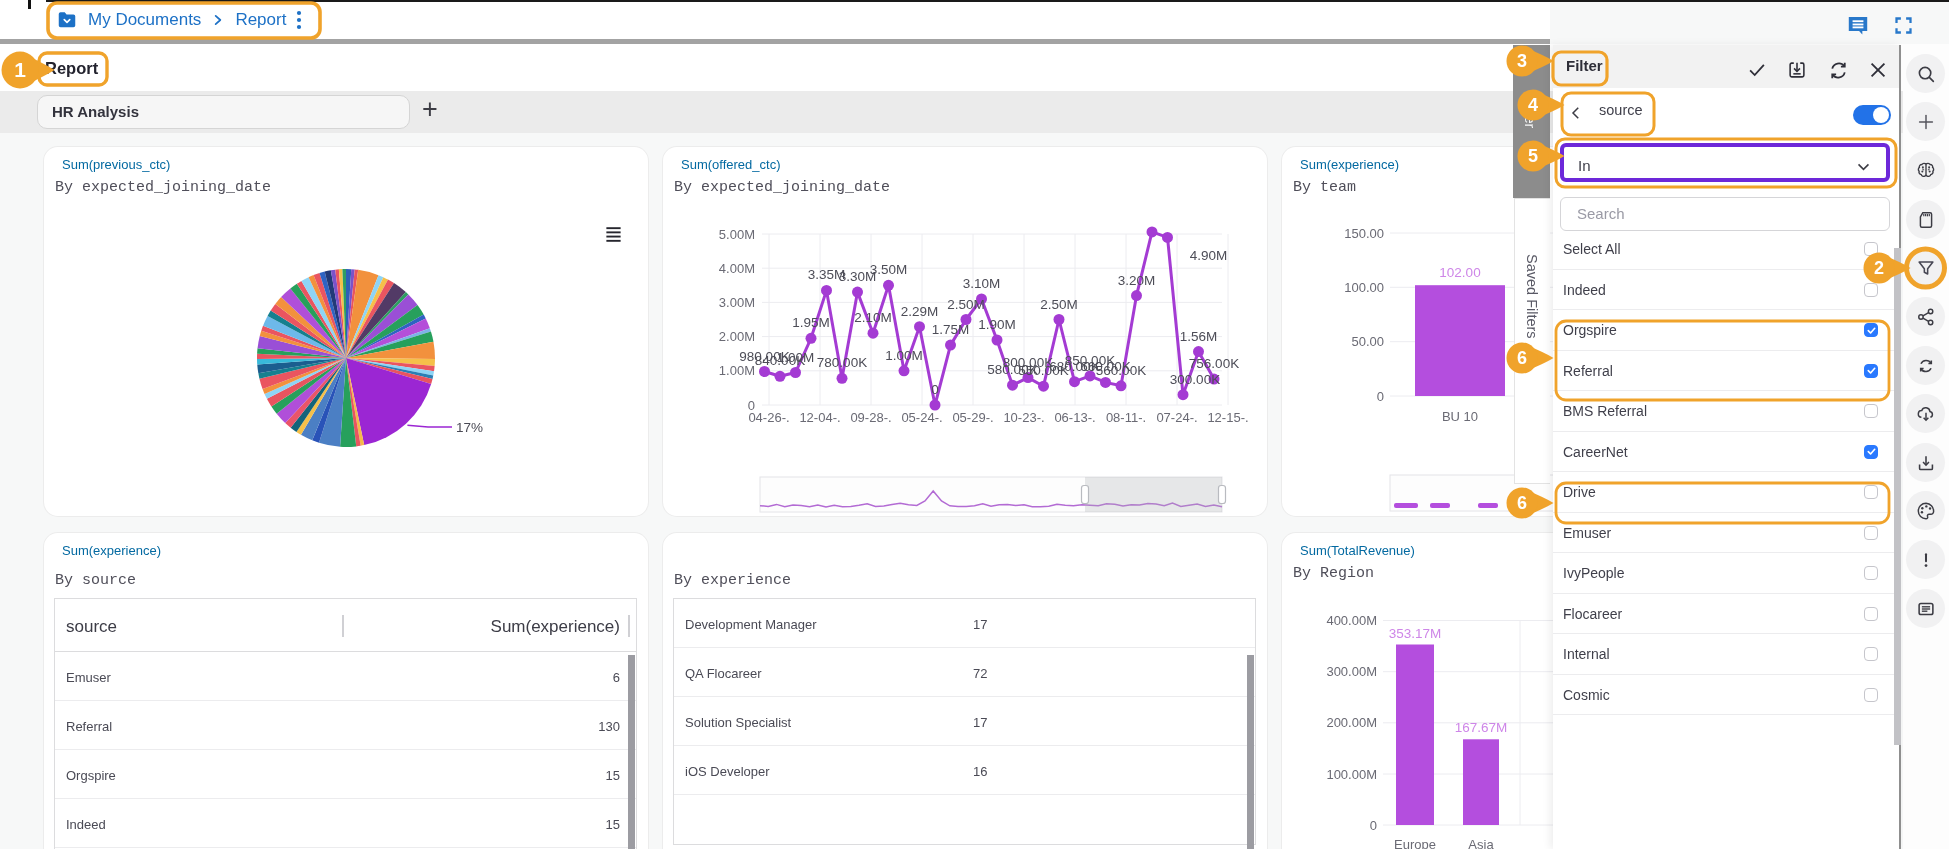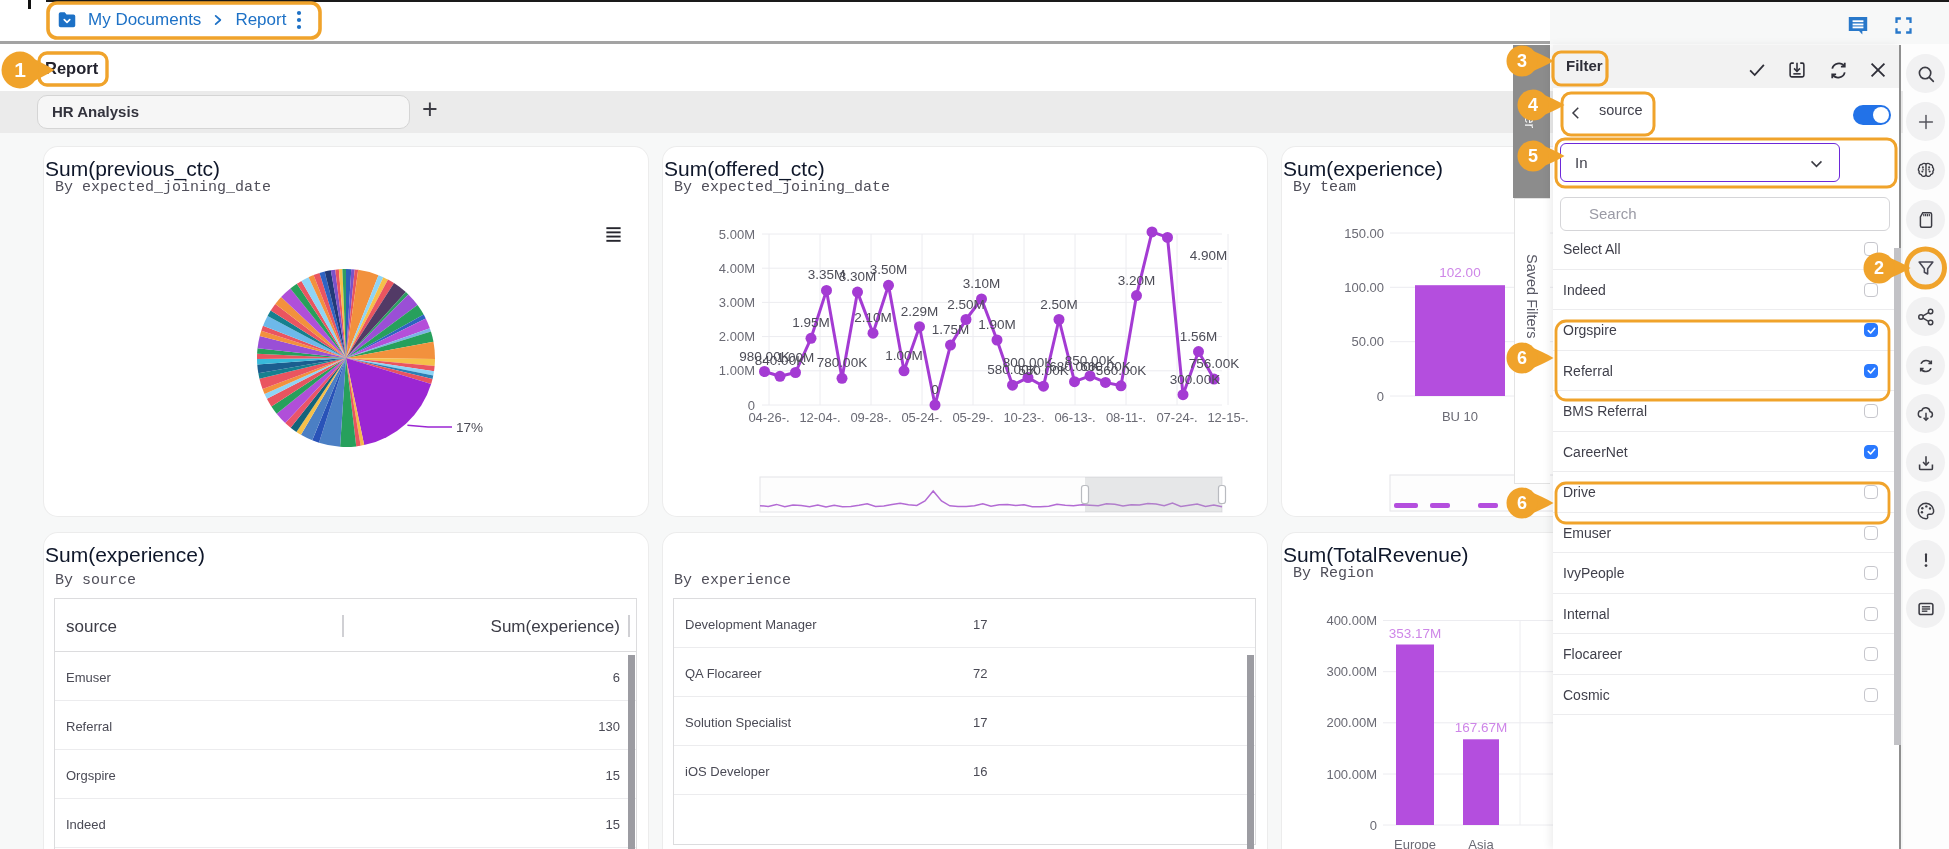--- a/index.html
+++ b/index.html
@@ -1,47 +1,47 @@
 <!DOCTYPE html>
 <html><head><meta charset="utf-8">
 <style>
 * { margin:0; padding:0; box-sizing:border-box; }
 html,body { width:1949px; height:849px; overflow:hidden; font-family:"Liberation Sans", sans-serif; background:#f7f8f8; }
-.topbar { position:absolute; left:0; top:0; width:1550px; height:44px; background:#fff; border-bottom:3px solid #a3a3a3; }
+.topbar { position:absolute; left:0; top:0; width:1550px; height:44px; background:#fff; border-bottom:5px solid #a3a3a3; }
 .topline { position:absolute; left:46px; top:0; width:1903px; height:2px; background:#1a1a1a; }
 .topmark { position:absolute; left:28px; top:0; width:3px; height:9px; background:#111; }
 .crumb { position:absolute; left:56px; top:9px; display:flex; align-items:center; gap:10px; color:#1d71c6; font-size:17px; }
 .titlerow { position:absolute; left:0; top:44px; width:1949px; height:47px; background:#fff; }
 .rtitle { position:absolute; left:45px; top:15px; font-size:16.5px; font-weight:bold; color:#23232e; }
 .tabband { position:absolute; left:0; top:91px; width:1949px; height:42px; background:#ebebeb; }
 .tab { position:absolute; left:37px; top:4px; width:373px; height:34px; background:#f6f6f6; border:1px solid #d5d5d5; border-radius:10px; font-size:15px; font-weight:bold; color:#33333d; line-height:32px; padding-left:14px; }
 .plus { position:absolute; left:422px; top:3px; font-size:27px; font-weight:300; color:#3c3c44; }
 .card { position:absolute; width:604px; background:#fff; border-radius:14px; box-shadow:0 0 0 1px #ececec; }
-.ctitle { position:absolute; left:1px; top:10px; font-size:21px; color:#0f172a; }
+.ctitle { position:absolute; left:18px; top:10px; font-size:13px; color:#0369a1; }
 .csub { position:absolute; left:11px; top:32px; font-size:15px; color:#504f5a;font-family:Liberation Mono, monospace; }
 .tablebox { position:absolute; left:10px; top:65px; width:583px; border:1px solid #dcdcde; background:#fff; }
 .thead { position:relative; height:53px; border-bottom:1px solid #dcdcde; }
 .th1 { position:absolute; left:11px; top:18px; font-size:17px; color:#3c3c46; }
 .trow { position:relative; height:49px; border-bottom:1px solid #ececee; font-size:13px; color:#4a4a55; }
 .tc1 { position:absolute; left:11px; top:18px; }
 .sep { position:absolute; top:16px; width:2px; height:22px; background:#d0d0d4; }
 .sbar { position:absolute; right:1px; width:7px; background:#9c9ca2; }
 .vtabF { position:absolute; left:1513px; top:45px; width:37px; height:153px; background:#8c8c8c; }
 .vtabF span { position:absolute; left:9px; top:52px; writing-mode:vertical-rl; color:#f5f5f5; font-size:14px; }
 .vtabS { position:absolute; left:1514px; top:198px; width:36px; height:286px; background:#fff; border:1px solid #e3e3e3; border-right:none; }
 .vtabS span { position:absolute; left:9px; top:55px; writing-mode:vertical-rl; color:#5a5a66; font-size:14.5px; }
 .panel { position:absolute; left:1553px; top:45px; width:348px; height:804px; background:#fff; border-right:2px solid #8f8f8f; box-shadow:-3px 0 8px rgba(0,0,0,0.07); }
 .phead { position:absolute; left:0; top:0; width:100%; height:43px; background:#f2f2f2; }
 .phead .t { position:absolute; left:13px; top:12px; font-size:15px; font-weight:bold; color:#2e2e38; }
 .pico { position:absolute; top:14px; }
 .srcrow { position:absolute; left:0; top:43px; width:100%; height:48px; }
 .togg { position:absolute; left:300px; top:17px; width:38px; height:20px; background:#2272e8; border-radius:10px; }
 .togg::after { content:""; position:absolute; right:2px; top:2px; width:16px; height:16px; background:#fff; border-radius:50%; }
-.inrow { position:absolute; left:7px; top:98px; width:280px; height:39px; border:1px solid #6d28d9; border-radius:6px; background:#fff; font-size:15px; color:#3f3f4a; line-height:37px; padding-left:14px; }
-.searchrow { position:absolute; left:7px; top:152px; width:330px; height:34px; border:1px solid #d5d5d8; border-radius:6px; background:#fff; font-size:15px; color:#9a9aa5; line-height:32px; padding-left:28px; }
+.inrow { position:absolute; left:7px; top:98px; width:330px; height:39px; border:4px solid #6d28d9; border-radius:6px; background:#fff; font-size:15px; color:#3f3f4a; line-height:37px; padding-left:14px; }
+.searchrow { position:absolute; left:7px; top:152px; width:330px; height:34px; border:1px solid #d5d5d8; border-radius:6px; background:#fff; font-size:15px; color:#9a9aa5; line-height:32px; padding-left:16px; }
 .flist { position:absolute; left:0px; top:184px; width:341px; height:506px; overflow:hidden; }
 .frow { position:relative; height:40.5px; border-bottom:1px solid #ececee; font-size:14px; color:#3f3f4a; }
 .frow span:first-child { position:absolute; left:10px; top:12px; }
 .cb { position:absolute; right:16px; top:13px; width:14px; height:14px; border:1.5px solid #c6c6cc; border-radius:4px; background:#fff; }
 .cb.on { background:#2979ff; border-color:#2979ff; }
 .cb.on svg { position:absolute; left:0.5px; top:0.5px; }
 .pscroll { position:absolute; left:341px; top:203px; width:7px; height:497px; background:#c2c2c6; }
 .toolcol { position:absolute; left:1903px; top:44px; width:46px; height:805px; background:#fdfdfd; }
 .tbtn { position:absolute; left:3px; width:39px; height:39px; border-radius:50%; background:#f1f1f2; display:flex; align-items:center; justify-content:center; }
 </style></head>
@@ -461,25 +461,25 @@
       </div>
       <div class="frow">
         <span>Emuser</span>
         <span class="cb"></span>
       </div>
       <div class="frow">
         <span>IvyPeople</span>
         <span class="cb"></span>
       </div>
       <div class="frow">
+        <span>Flocareer</span>
+        <span class="cb"></span>
+      </div>
+      <div class="frow">
         <span>Internal</span>
-        <span class="cb"></span>
-      </div>
-      <div class="frow">
-        <span>Flocareer</span>
         <span class="cb"></span>
       </div>
       <div class="frow">
         <span>Cosmic</span>
         <span class="cb"></span>
       </div>
     </div>
   <div class="pscroll"></div>
 </div>
 

